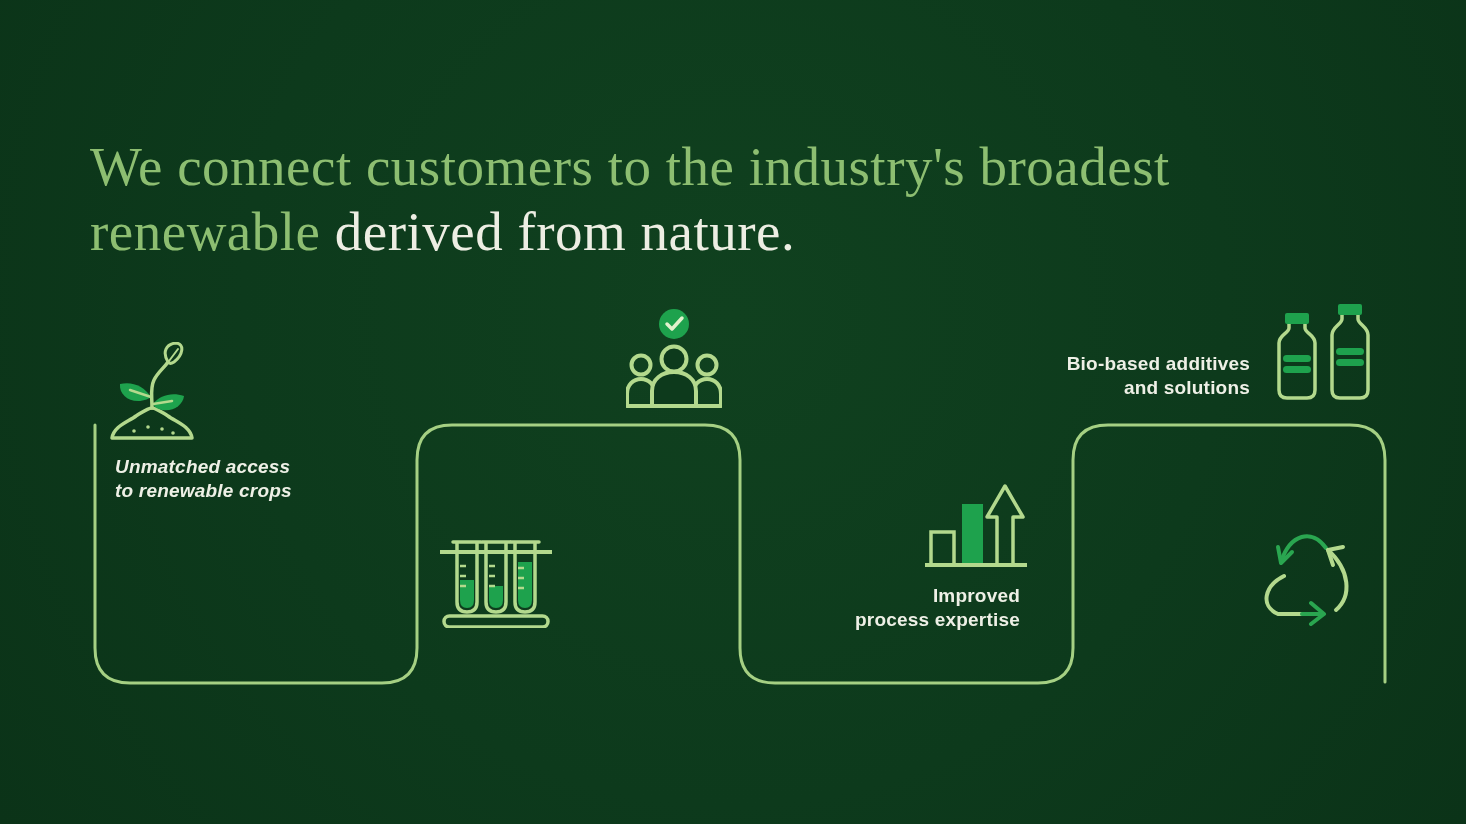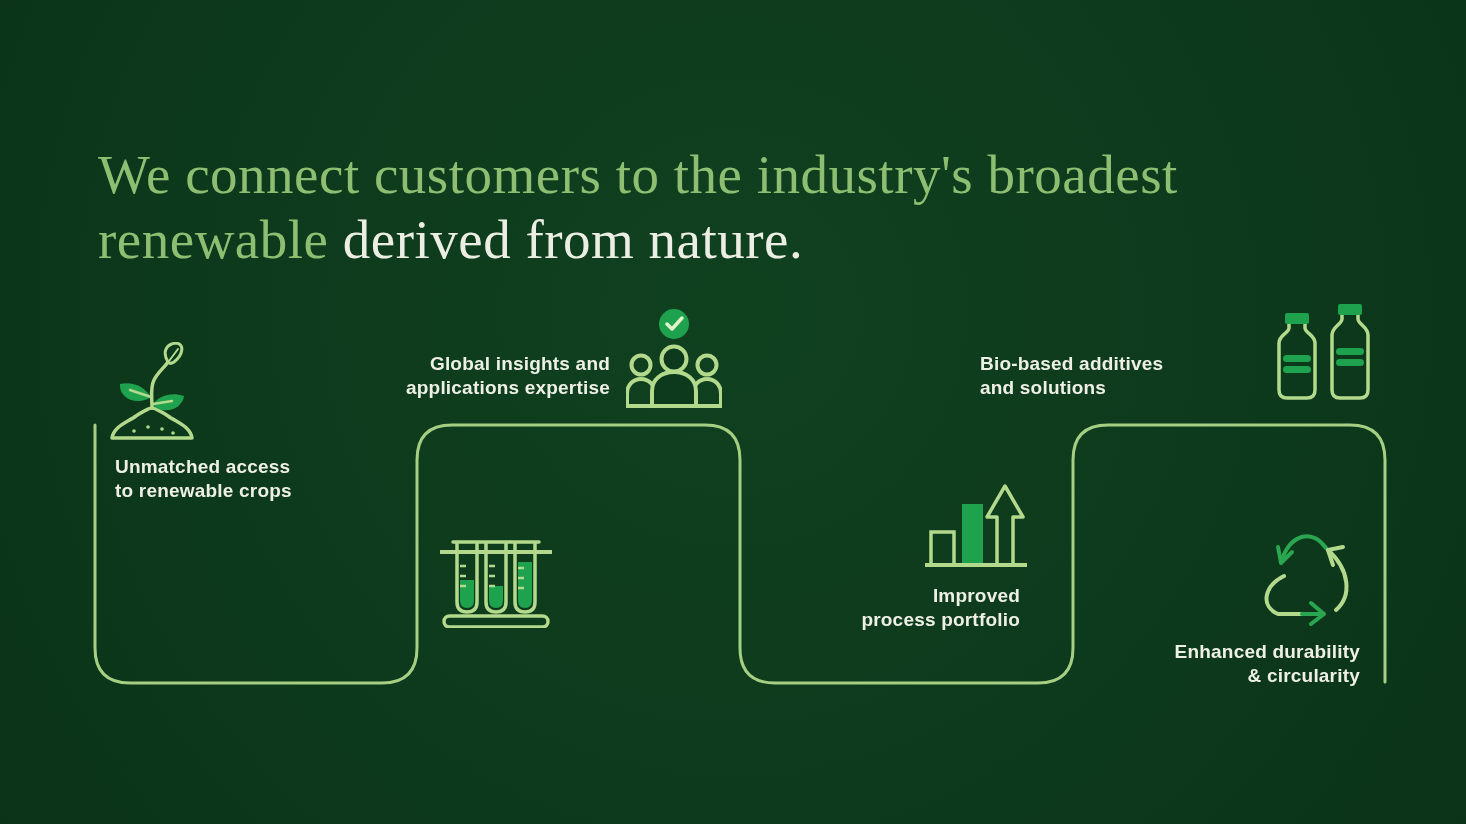--- a/index.html
+++ b/index.html
@@ -3,38 +3,38 @@
 <meta charset="utf-8">
 <style>
   html,body { margin:0; padding:0; background:#062512; }
   .canvas {
     position:relative; width:1466px; height:824px; overflow:hidden;
     background: radial-gradient(circle at 50% 38%, #10411f 0%, #0d3a1c 55%, #0b3318 100%);
     font-family: "Liberation Sans", sans-serif;
   }
   
   .headline {
-    position:absolute; left:82px; top:126px; width:1230px; margin:16px;
+    position:absolute; left:82px; top:126px; width:1230px; margin:8px;
     font-family: "Liberation Serif", serif; font-weight:400;
     font-size:55px; line-height:1.19; letter-spacing:0.5px;
   }
   .hl-green { color:#8dbe71; }
   .hl-white { color:#edeee3; margin-left:0.26em;font-family:Liberation Serif, serif; }
   
   .connector { position:absolute; left:0; top:0; }
   
   .label {
     position:absolute; color:#eef0e6; font-weight:700; font-size:19px;
     line-height:1.24; white-space:pre-line; letter-spacing:0.2px;
   }
-  .lbl-1 { left:115px;  top:455px; }
+  .lbl-1 { left:115px;  top:455px;font-style:italic; }
   .lbl-2 { left:330px;  top:352px; width:280px; text-align:right; }
   .lbl-3 { left:444px;  top:640px; }
   .lbl-4 { left:760px;  top:584px; width:260px; text-align:right; }
-  .lbl-5 { left:980px;  top:352px; width:270px; }
+  .lbl-5 { left:980px;  top:352px; width:270px; text-align:right; }
   .lbl-6 { left:1090px; top:640px; width:270px; text-align:right; }
   
   .icon { position:absolute; }
   .ic-1 { left:106px;  top:342px; }
   .ic-2 { left:626px;  top:308px; }
   .ic-3 { left:440px;  top:536px; }
   .ic-4 { left:925px;  top:476px; }
   .ic-5 { left:1272px; top:302px; }
   .ic-6 { left:1248px; top:524px; }
 </style>
@@ -74,22 +74,20 @@
       <path d="M41,16 L46,21 L56,10" fill="none" stroke="#e2f2cd" stroke-width="3.5" stroke-linecap="round" stroke-linejoin="round"></path>
     </g>
     <path d="M1,98 V86 C1,77 7,71 15,71 C23,71 29,77 29,86 V98" fill="none" stroke="#b3d98d" stroke-width="4"></path>
     <circle cx="15" cy="57" r="9.5" fill="none" stroke="#b3d98d" stroke-width="4"></circle>
     <path d="M67,98 V86 C67,77 73,71 81,71 C89,71 95,77 95,86 V98" fill="none" stroke="#b3d98d" stroke-width="4"></path>
     <circle cx="81" cy="57" r="9.5" fill="none" stroke="#b3d98d" stroke-width="4"></circle>
     <path d="M26,98 V83 C26,71 36,64 48,64 C60,64 70,71 70,83 V98" fill="#0d3a1c" stroke="#b3d98d" stroke-width="4"></path>
     <circle cx="48" cy="51" r="12.5" fill="#0d3a1c" stroke="#b3d98d" stroke-width="4"></circle>
     <path d="M1,98 H95" stroke="#b3d98d" stroke-width="4" stroke-linecap="round"></path>
   </svg>
-  <div class="label lbl-2">Global insights and
-applications expertise</div>
 
   <svg class="icon ic-3" width="112" height="92" viewBox="0 0 112 92">
     <path d="M20,44 V64 Q20,72 27,72 Q34,72 34,64 V44 Z" fill="#1ea24d"></path>
     <path d="M49,50 V64 Q49,72 56,72 Q63,72 63,64 V50 Z" fill="#1ea24d"></path>
     <path d="M78,26 V64 Q78,72 85,72 Q92,72 92,64 V26 Z" fill="#1ea24d"></path>
     <path d="M17,6 V66 Q17,76 27,76 Q37,76 37,66 V6" fill="none" stroke="#b3d98d" stroke-width="3.5"></path>
     <path d="M46,6 V66 Q46,76 56,76 Q66,76 66,66 V6" fill="none" stroke="#b3d98d" stroke-width="3.5"></path>
     <path d="M75,6 V66 Q75,76 85,76 Q95,76 95,66 V6" fill="none" stroke="#b3d98d" stroke-width="3.5"></path>
     <path d="M13,6 H41 M42,6 H70 M71,6 H99" stroke="#b3d98d" stroke-width="3.5" stroke-linecap="round"></path>
     <path d="M0,16 H112" stroke="#b3d98d" stroke-width="4"></path>
@@ -99,21 +97,21 @@
     <rect x="4" y="80" width="104" height="11" rx="5.5" fill="none" stroke="#b3d98d" stroke-width="3.5"></rect>
   </svg>
 
   <svg class="icon ic-4" width="102" height="96" viewBox="0 0 102 96">
     <rect x="6" y="56" width="23" height="33" fill="none" stroke="#b3d98d" stroke-width="3.5"></rect>
     <rect x="37" y="28" width="21" height="61" fill="#1ea24d"></rect>
     <path d="M72,89 V41 H62 L80,10 L98,41 H88 V89" fill="none" stroke="#b3d98d" stroke-width="3.5" stroke-linejoin="round"></path>
     <path d="M0,89 H102" stroke="#b3d98d" stroke-width="4" stroke-linecap="round"></path>
   </svg>
   <div class="label lbl-4">Improved
-process portfolio</div>
+process expertise</div>
 
   <svg class="icon ic-5" width="112" height="100" viewBox="0 0 112 100">
     <rect x="13" y="11" width="24" height="11" rx="2" fill="#1ea24d"></rect>
     <path d="M17,22 L17,26 C17,31 7,33 7,41 L7,88 Q7,96 15,96 L35,96 Q43,96 43,88 L43,41 C43,33 33,31 33,26 L33,22" fill="none" stroke="#b3d98d" stroke-width="3.5" stroke-linejoin="round"></path>
     <rect x="11" y="53" width="28" height="7" rx="3.5" fill="#1ea24d"></rect>
     <rect x="11" y="64" width="28" height="7" rx="3.5" fill="#1ea24d"></rect>
     <rect x="66" y="2" width="24" height="11" rx="2" fill="#1ea24d"></rect>
     <path d="M70,13 L70,17 C70,22 60,25 60,33 L60,88 Q60,96 68,96 L88,96 Q96,96 96,88 L96,33 C96,25 86,22 86,17 L86,13" fill="none" stroke="#b3d98d" stroke-width="3.5" stroke-linejoin="round"></path>
     <rect x="64" y="46" width="28" height="7" rx="3.5" fill="#1ea24d"></rect>
     <rect x="64" y="57" width="28" height="7" rx="3.5" fill="#1ea24d"></rect>
@@ -123,16 +121,14 @@
 
   <svg class="icon ic-6" width="115" height="102" viewBox="0 0 115 102">
     <path d="M36,52 C16,62 12,82 30,90 L54,90" fill="none" stroke="#b3d98d" stroke-width="4" stroke-linecap="round"></path>
     <path d="M54,90 H72" fill="none" stroke="#2aa650" stroke-width="4" stroke-linecap="round"></path>
     <polyline points="63,79 76,90 63,100" fill="none" stroke="#2aa650" stroke-width="4" stroke-linecap="round" stroke-linejoin="round"></polyline>
     <path d="M78,24 C64,4 42,10 33,38" fill="none" stroke="#2aa650" stroke-width="4" stroke-linecap="round"></path>
     <polyline points="44,28 33,39 30,23" fill="none" stroke="#2aa650" stroke-width="4" stroke-linecap="round" stroke-linejoin="round"></polyline>
     <path d="M88,86 C104,72 102,46 80,26" fill="none" stroke="#b3d98d" stroke-width="4" stroke-linecap="round"></path>
     <polyline points="85,41 80,26 95,23" fill="none" stroke="#b3d98d" stroke-width="4" stroke-linecap="round" stroke-linejoin="round"></polyline>
   </svg>
-  <div class="label lbl-6">Enhanced durability
-&amp; circularity</div>
 
 </div>
 
 </body></html>

